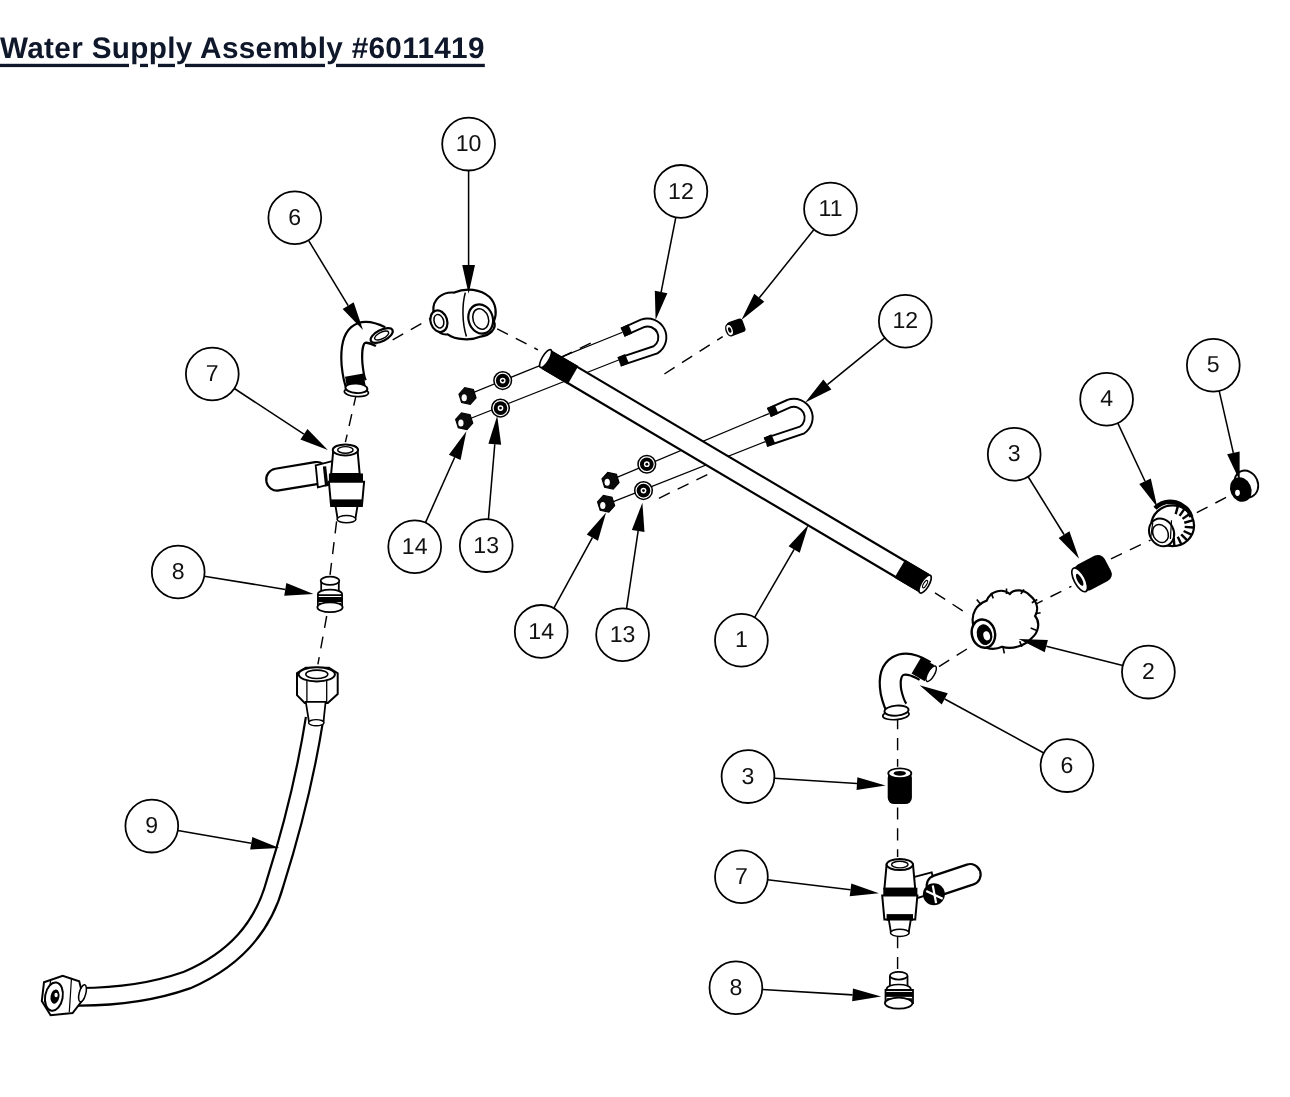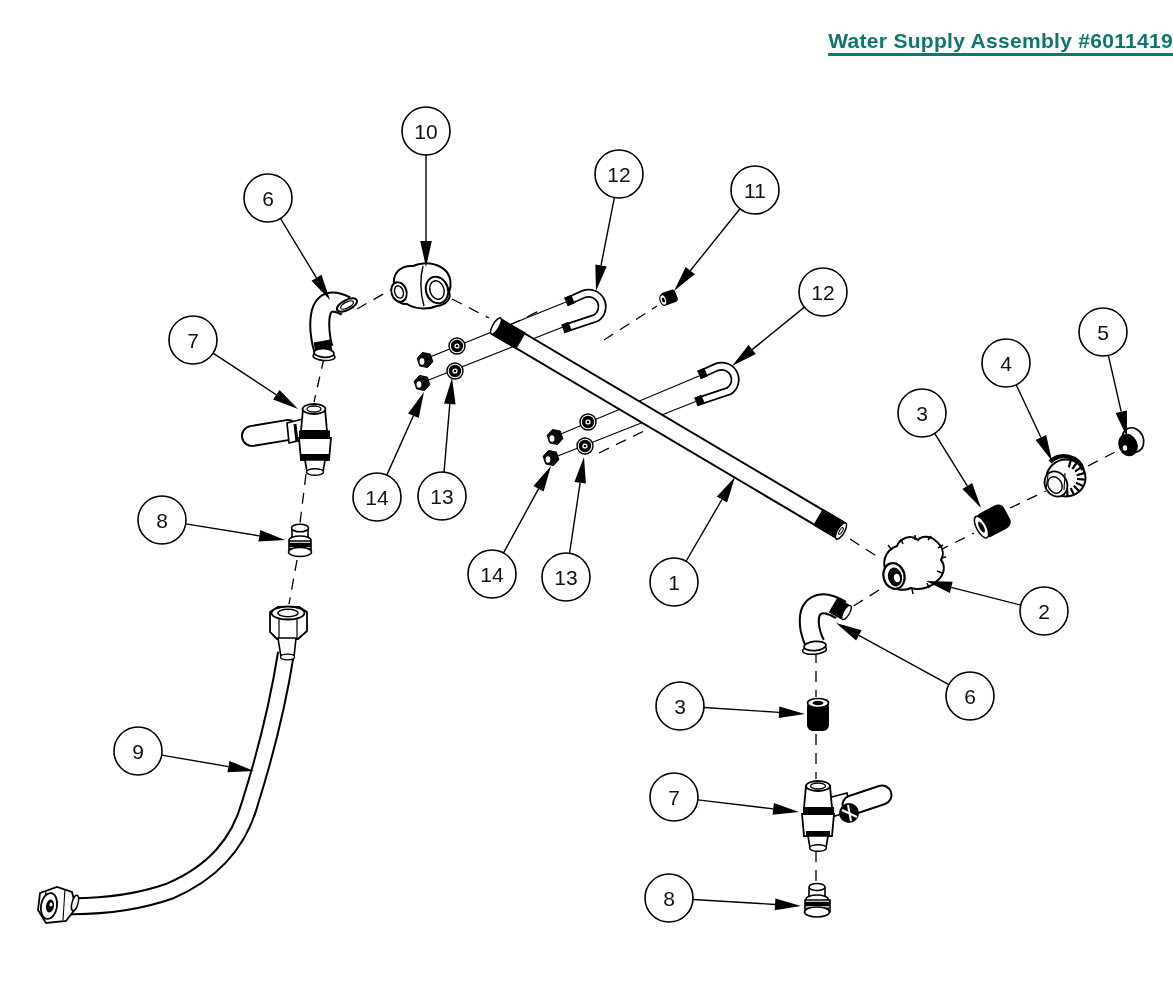--- a/index.html
+++ b/index.html
@@ -1,19 +1,19 @@
 <!DOCTYPE html>
 <html><head>
 <meta charset="utf-8">
 <style>
   html,body{margin:0;padding:0;background:#fff;}
   #page{position:relative;width:1173px;height:997px;background:#ffffff;overflow:hidden;
         font-family:"Liberation Sans", sans-serif;}
-  #diagram-title{position:absolute;top:29px;left:0;width:100%;text-align:right;
-        font-size:21px;font-weight:bold;color:#0f766e;letter-spacing:.3px;
+  #diagram-title{position:absolute;top:29px;left:0;width:100%;text-align:left;
+        font-size:27px;font-weight:bold;color:#0f172a;letter-spacing:.3px;
         text-decoration:underline;text-decoration-thickness:2.5px;text-underline-offset:5px;}
   svg{position:absolute;left:0;top:0;}
   svg text{font-family:"Liberation Sans", sans-serif;}
 </style>
 </head>
 <body>
 
 <div id="page">
   <div id="diagram-title">Water Supply Assembly #6011419</div>
 

